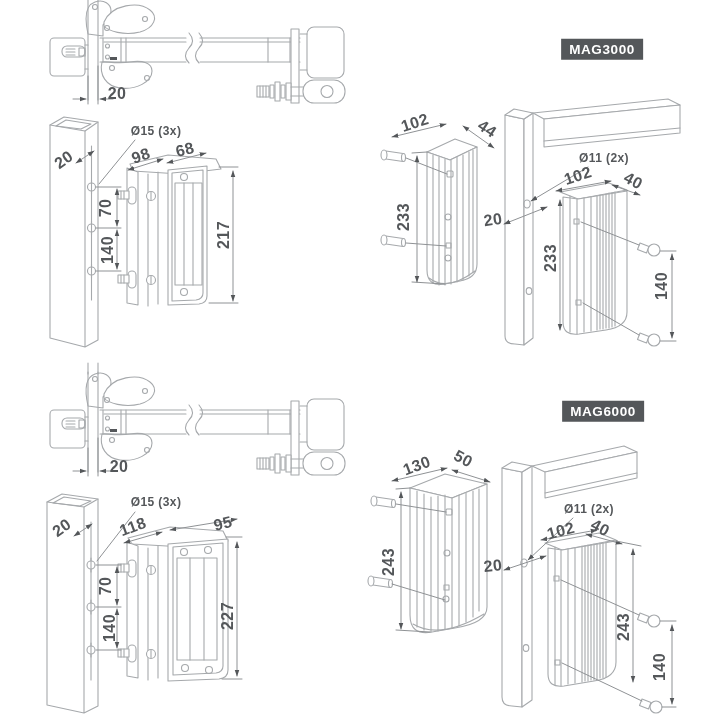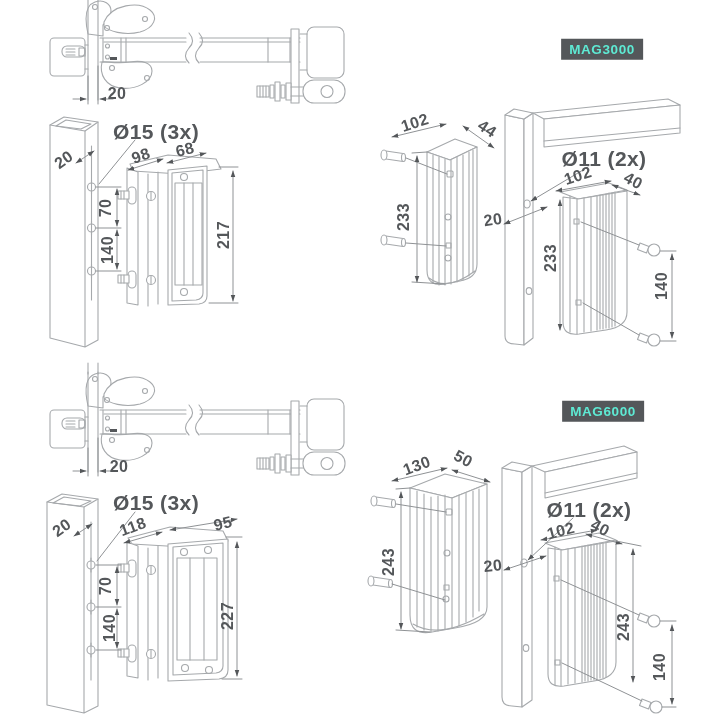--- a/index.html
+++ b/index.html
@@ -6,22 +6,22 @@
   .canvas{position:relative;width:720px;height:720px;background:#fff;overflow:hidden;
           font-family:"Liberation Sans",sans-serif;}
   .canvas > svg{position:absolute;left:0;top:0;}
   .ln{stroke:#a6a9ac;fill:none;stroke-width:1.1;stroke-linecap:round;stroke-linejoin:round;}
   .fw{fill:#ffffff;}
   .dm{stroke:#8f9295;fill:none;stroke-width:1;stroke-linecap:round;}
   .dk{fill:#54575a;stroke:none;}
   .dim{position:absolute;transform:translate(-50%,-50%) rotate(var(--r,0deg));
        font-weight:bold;font-size:16px;line-height:1;color:#54575a;letter-spacing:.4px;
        white-space:nowrap;}
-  .dim.lg{font-size:21px;}
-  .badge{position:absolute;transform:translate(-50%,-50%);background:#54575a;color:#5eead4;
+  .dim.lg{font-size:12px;}
+  .badge{position:absolute;transform:translate(-50%,-50%);background:#54575a;color:#ffffff;
          font-weight:bold;font-size:13.5px;line-height:1;padding:3.5px 8px;letter-spacing:.6px;
          white-space:nowrap;}
 </style>
 </head>
 <body>
 
 <div class="canvas">
 
 <svg width="720" height="720" viewBox="0 0 720 720" aria-hidden="true">
   <defs>

